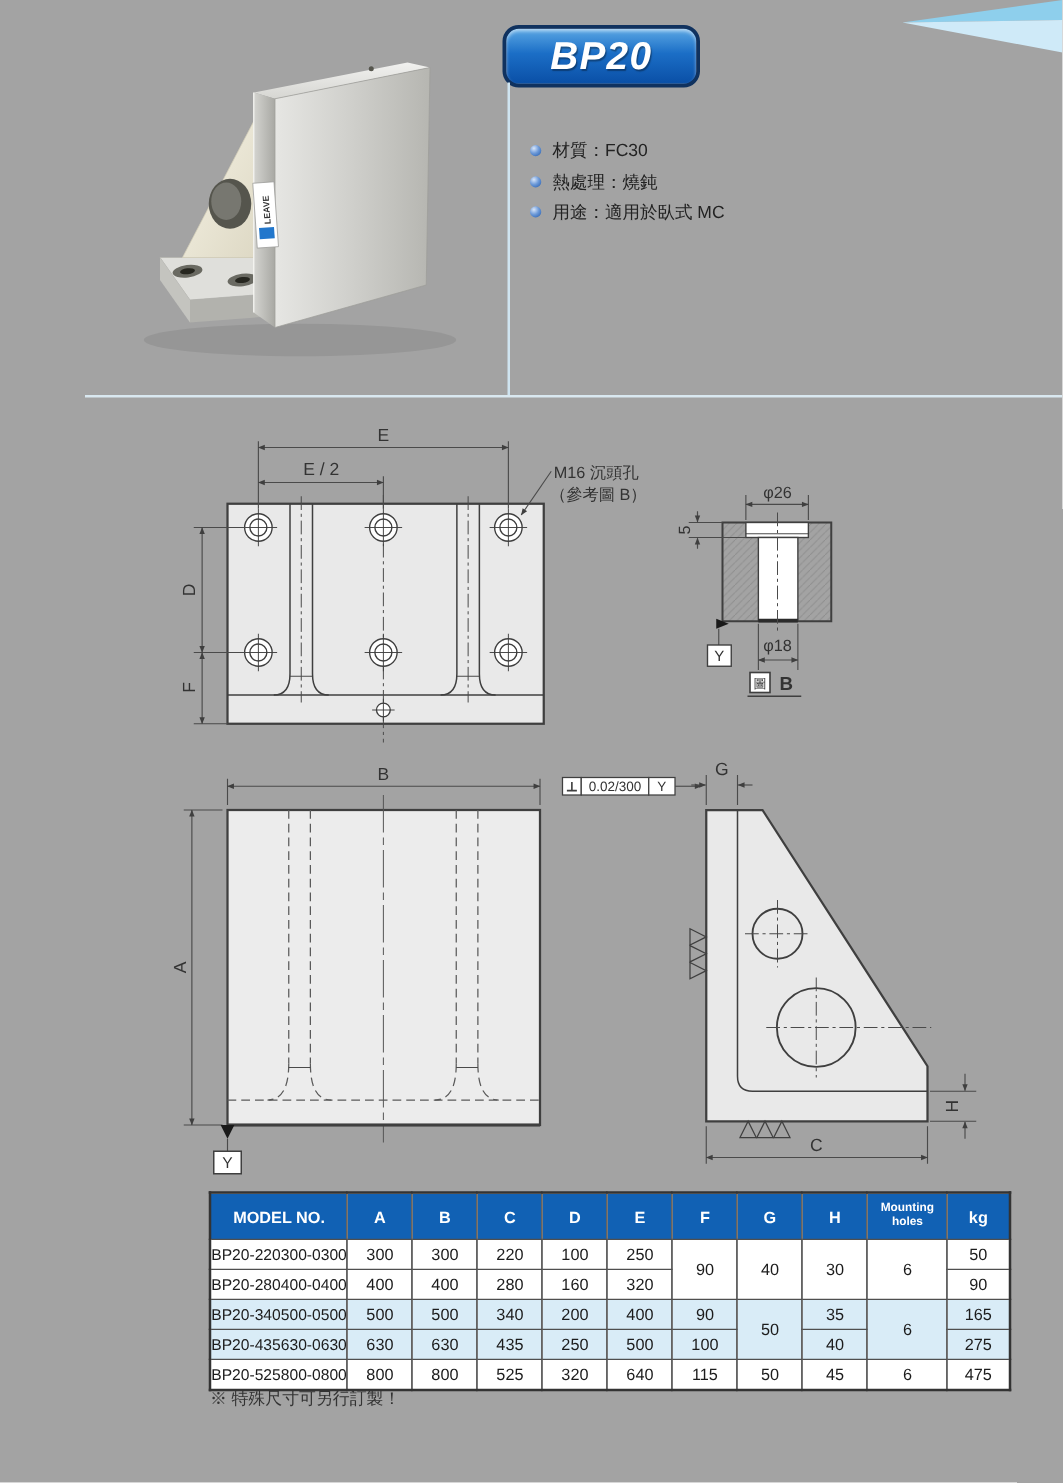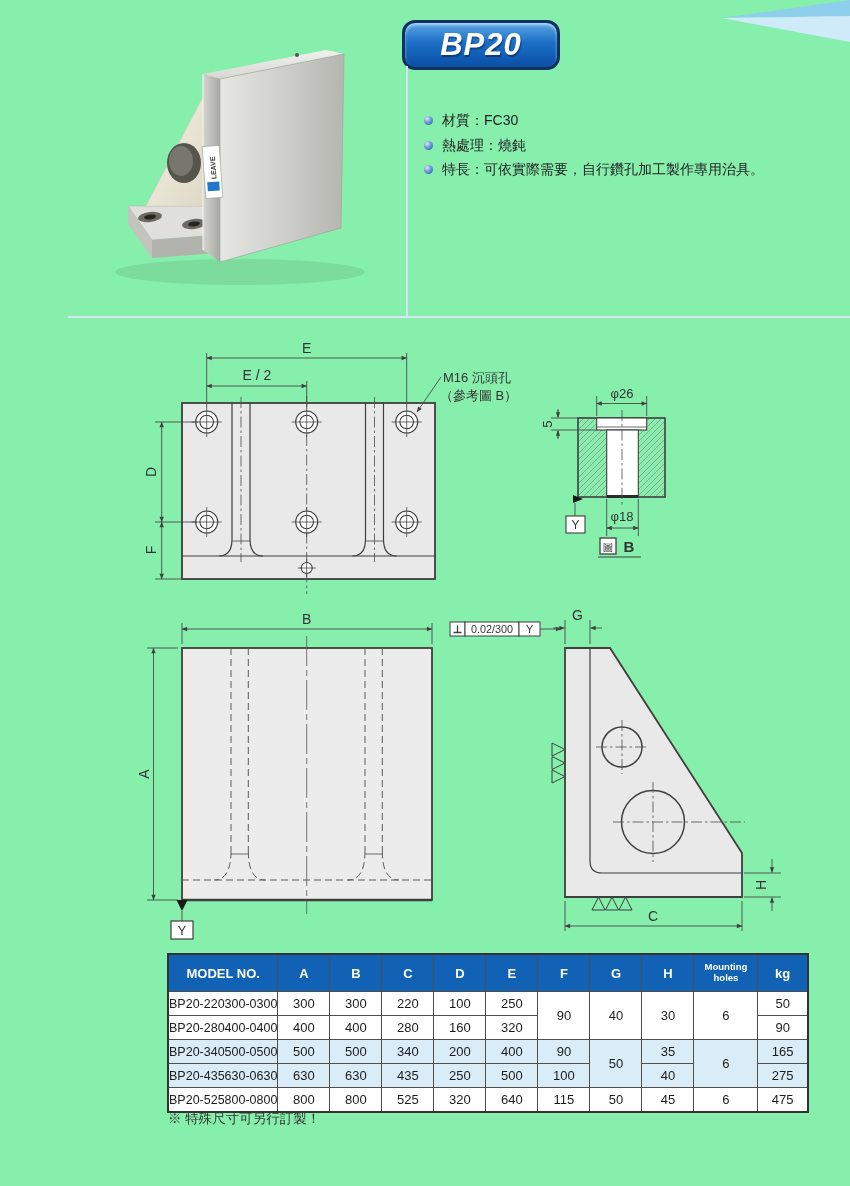--- a/index.html
+++ b/index.html
@@ -1,16 +1,16 @@
 <!DOCTYPE html>
 <html><head>
 <meta charset="utf-8">
 <style>
   html,body{margin:0;padding:0;background:#fff;}
-  .page{position:relative;width:850px;height:1186px;background:#86efac;overflow:hidden;
+  .page{position:relative;width:850px;height:1186px;background:#a3a3a3;overflow:hidden;
         font-family:"Liberation Sans",sans-serif;color:#222;}
   .abs{position:absolute;}
   
   .badge{left:402px;top:20px;width:152px;height:44px;border-radius:13px;
          background:linear-gradient(180deg,#5aa7e4 0%,#1b6ec6 45%,#0a4fa6 100%);
          border:3px solid #10325f;display:flex;align-items:center;justify-content:center;
          box-shadow:inset 0 2px 3px rgba(255,255,255,.55);}
   .badge span{font-style:italic;font-weight:bold;font-size:31px;color:#fff;letter-spacing:1px;
               text-shadow:1px 2px 1px rgba(0,0,0,.35);}
   .title{left:422px;top:74px;font-size:25px;font-weight:bold;color:#151515;white-space:nowrap;}
@@ -111,21 +111,21 @@
     <div class="bullet-line">
       <span class="dot"></span>
       <span>材質：FC30</span>
       </div>
     <div class="bullet-line">
       <span class="dot"></span>
       <span>熱處理：燒鈍</span>
       </div>
     <div class="bullet-line">
       <span class="dot"></span>
-      <span>特長：可依實際需要，自行鑽孔加工製作專用治具。</span>
+      <span>用途：適用於臥式 MC</span>
       </div>
   </div>
   <div class="abs div-v"></div>
   <div class="abs div-h"></div>
 
   <svg class="abs" style="left:130px;top:336px" width="410" height="266" viewBox="130 336 410 266">
     <defs>
       <marker id="a1" viewBox="0 0 10 10" refX="9.5" refY="5" markerWidth="12" markerHeight="6" orient="auto-start-reverse">
           <path d="M0 1L10 5L0 9z" fill="#3f3f3f"></path>
         </marker>

